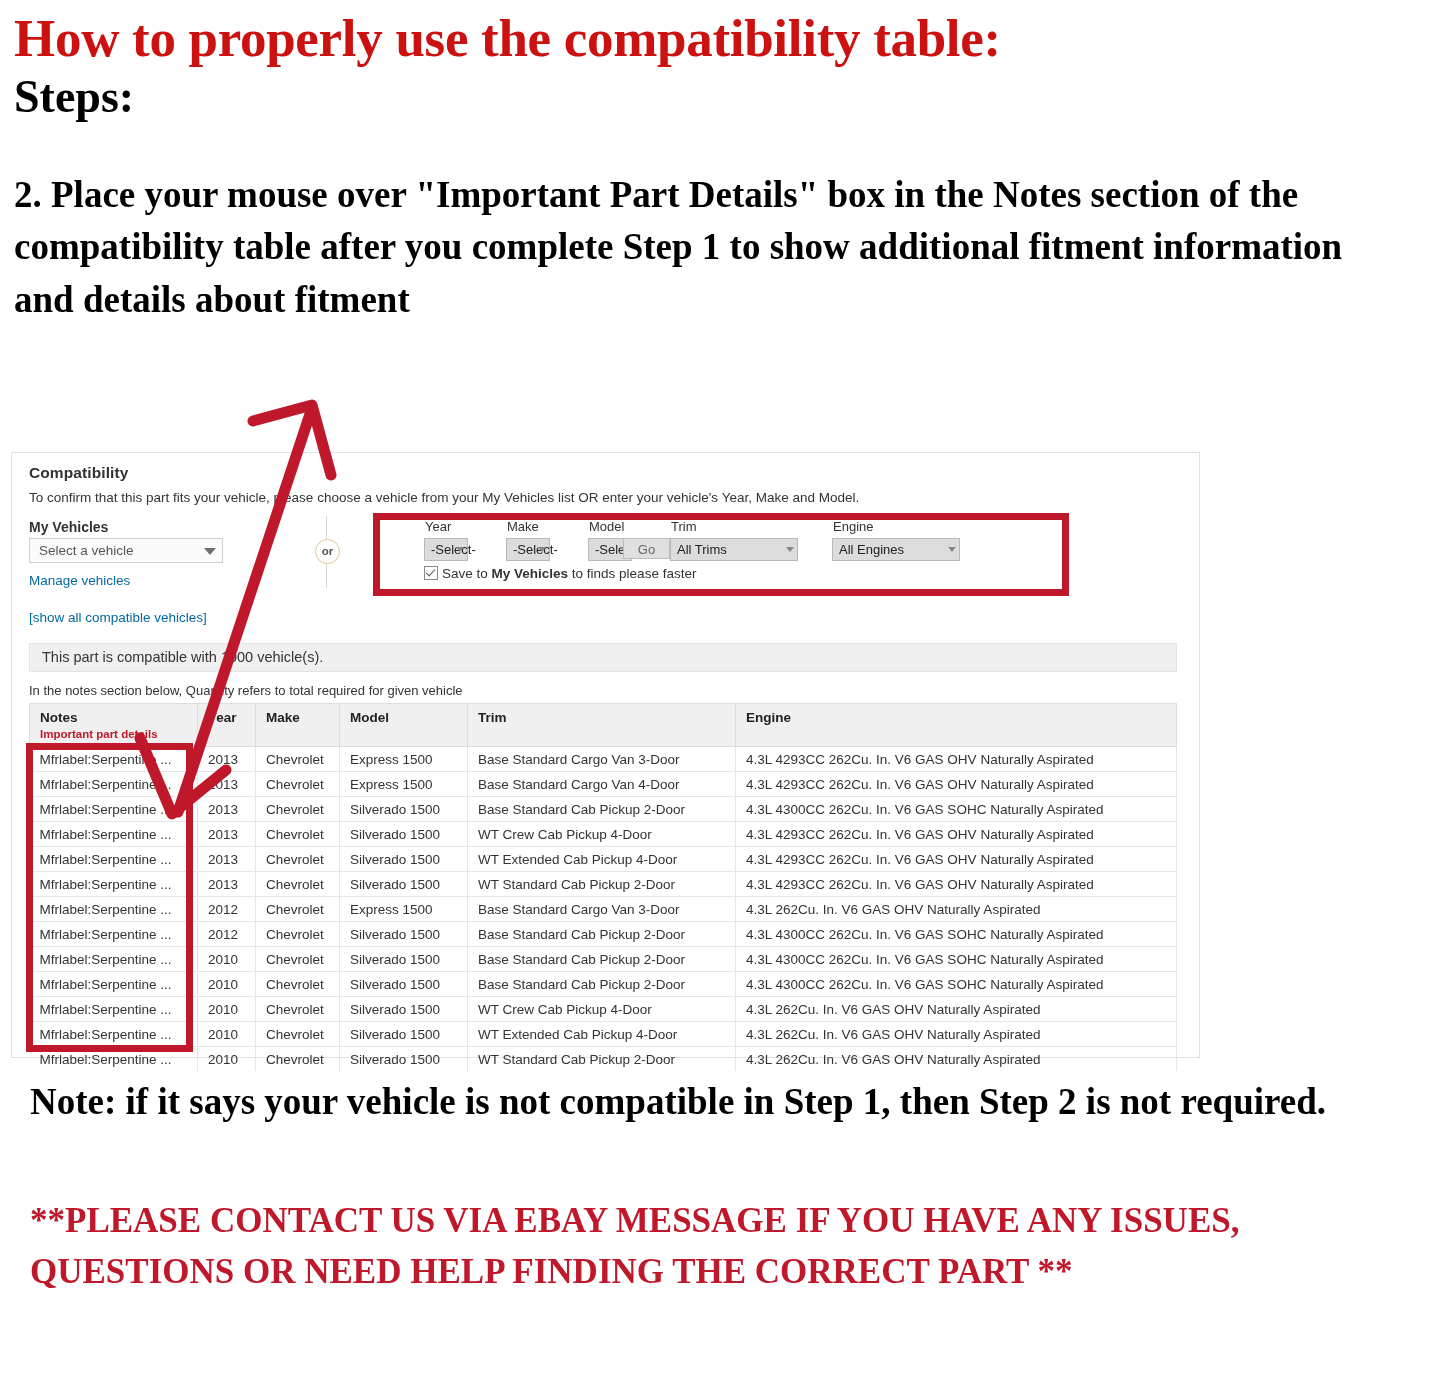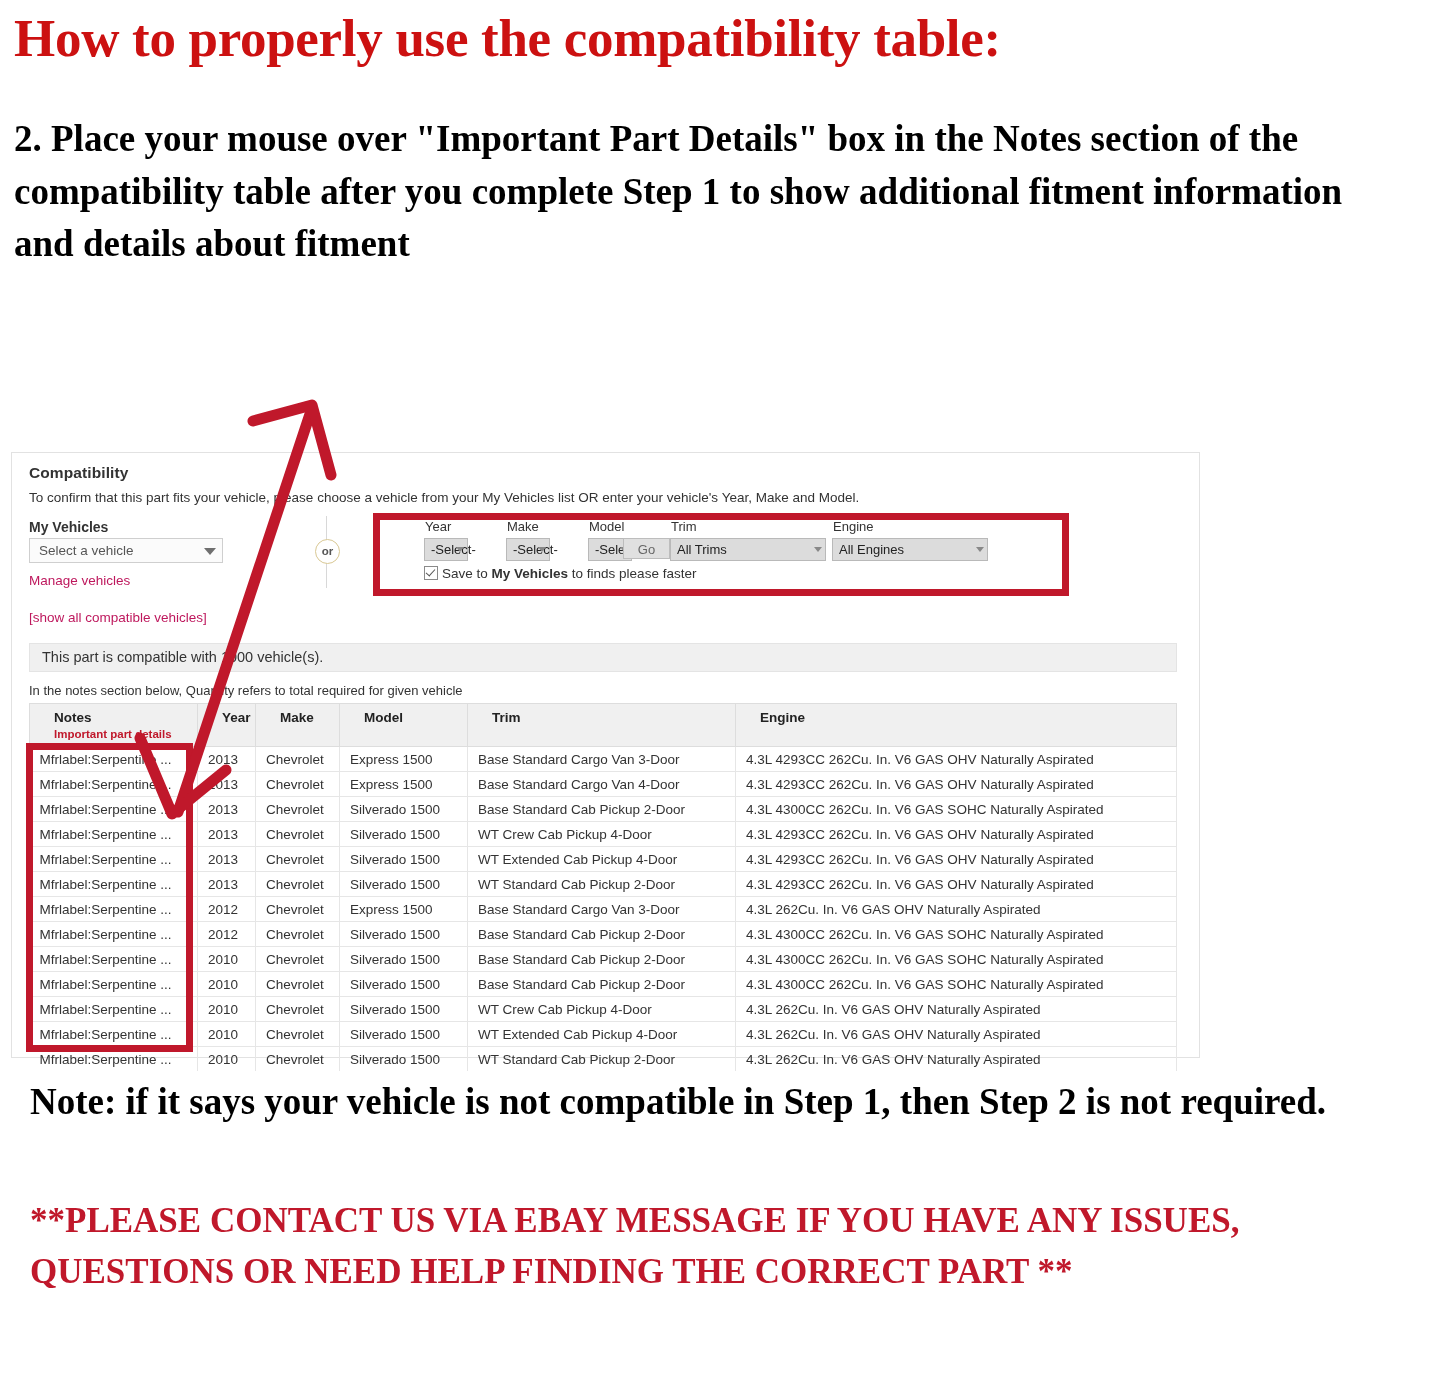--- a/index.html
+++ b/index.html
@@ -118,21 +118,21 @@
     right: 6px;
     top: 9px;
     width: 0; height: 0;
     border-left: 6px solid transparent;
     border-right: 6px solid transparent;
     border-top: 7px solid #6f6f6f;
   }
   .link {
     position: absolute;
     font-size: 13.5px;
-    color: #be185d;
+    color: #0369a1;
     cursor: pointer;
   }
   .manage-link { left: 17px; top: 120px; }
   .showall-link { left: 17px; top: 157px; }
 
   
   .or-wrap {
     position: absolute;
     left: 295px;
     top: 63px;
@@ -207,21 +207,21 @@
   .sel .sel-arrow {
     position: absolute;
     right: 3px;
     top: 8px;
     width: 0; height: 0;
     border-left: 4px solid transparent;
     border-right: 4px solid transparent;
     border-top: 5px solid #888888;
   }
   .sel-sm { width: 44px; }
-  .sel-lg { width: 156px; }
+  .sel-lg { width: 128px; }
 
   .go-btn {
     position: absolute;
     left: 611px;
     top: 85px;
     width: 47px;
     height: 21px;
     background: #e0e0e0;
     border: 1px solid #bdbdbd;
     box-sizing: border-box;
@@ -298,21 +298,21 @@
     border-collapse: collapse;
     table-layout: fixed;
   }
   .fit-table th {
     background: #f0f0f0;
     border: 1px solid #dddddd;
     text-align: left;
     font-size: 13.5px;
     font-weight: bold;
     color: #222222;
-    padding: 6px 0 6px 24px;
+    padding: 6px 0 6px 10px;
     height: 27px;
     vertical-align: top;
   }
   .fit-table th .sub {
     display: block;
     font-size: 11.5px;
     font-weight: bold;
     color: #c0182b;
     margin-top: 3px;
   }
@@ -386,20 +386,21 @@
     font-size: 35px;
     line-height: 1.45;
     color: #c0182b;
   }
 </style>
 </head>
 <body>
 
 <div class="instructions">
   <div class="headline">How to properly use the compatibility table:</div>
+  <div class="steps-label">Steps:</div>
   <div class="step-two">2. Place your mouse over "Important Part Details" box in the Notes section of the compatibility table after you complete Step 1 to show additional fitment information and details about fitment</div>
 </div>
 
 <div class="compat-panel">
 
   <div class="compat-title">Compatibility</div>
   <div class="compat-sub">To confirm that this part fits your vehicle, please choose a vehicle from your My Vehicles list OR enter your vehicle's Year, Make and Model.</div>
 
   <div class="myveh-label">My Vehicles</div>
 

